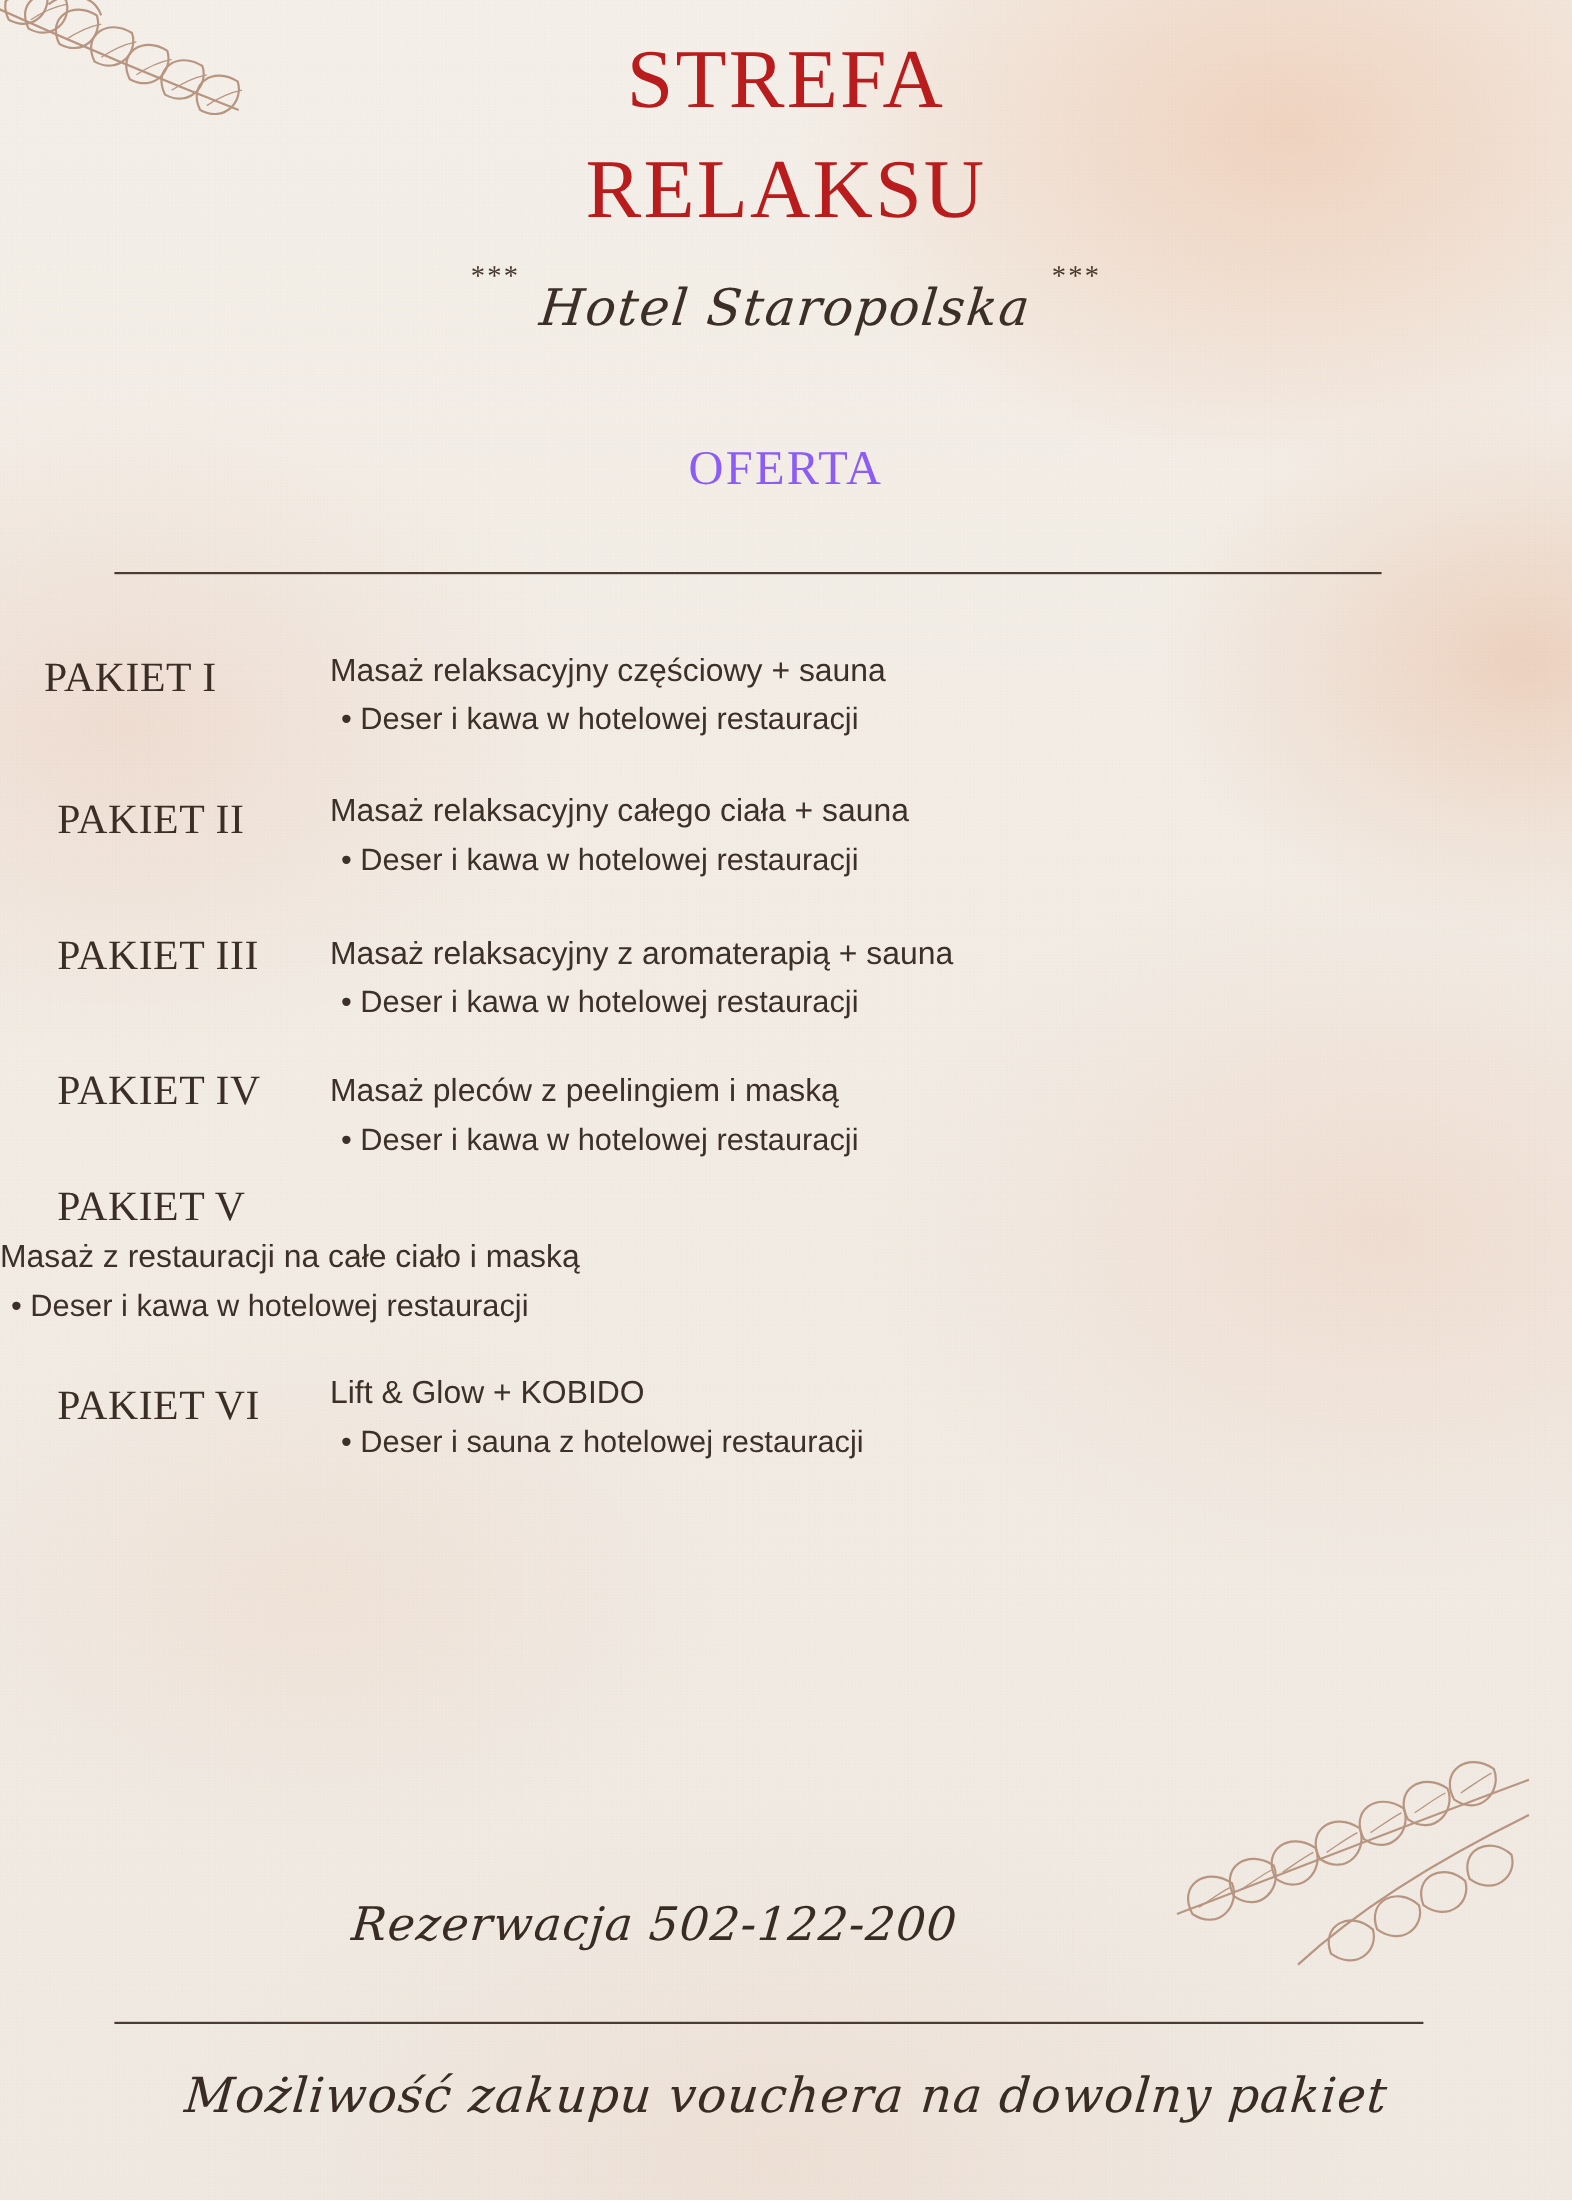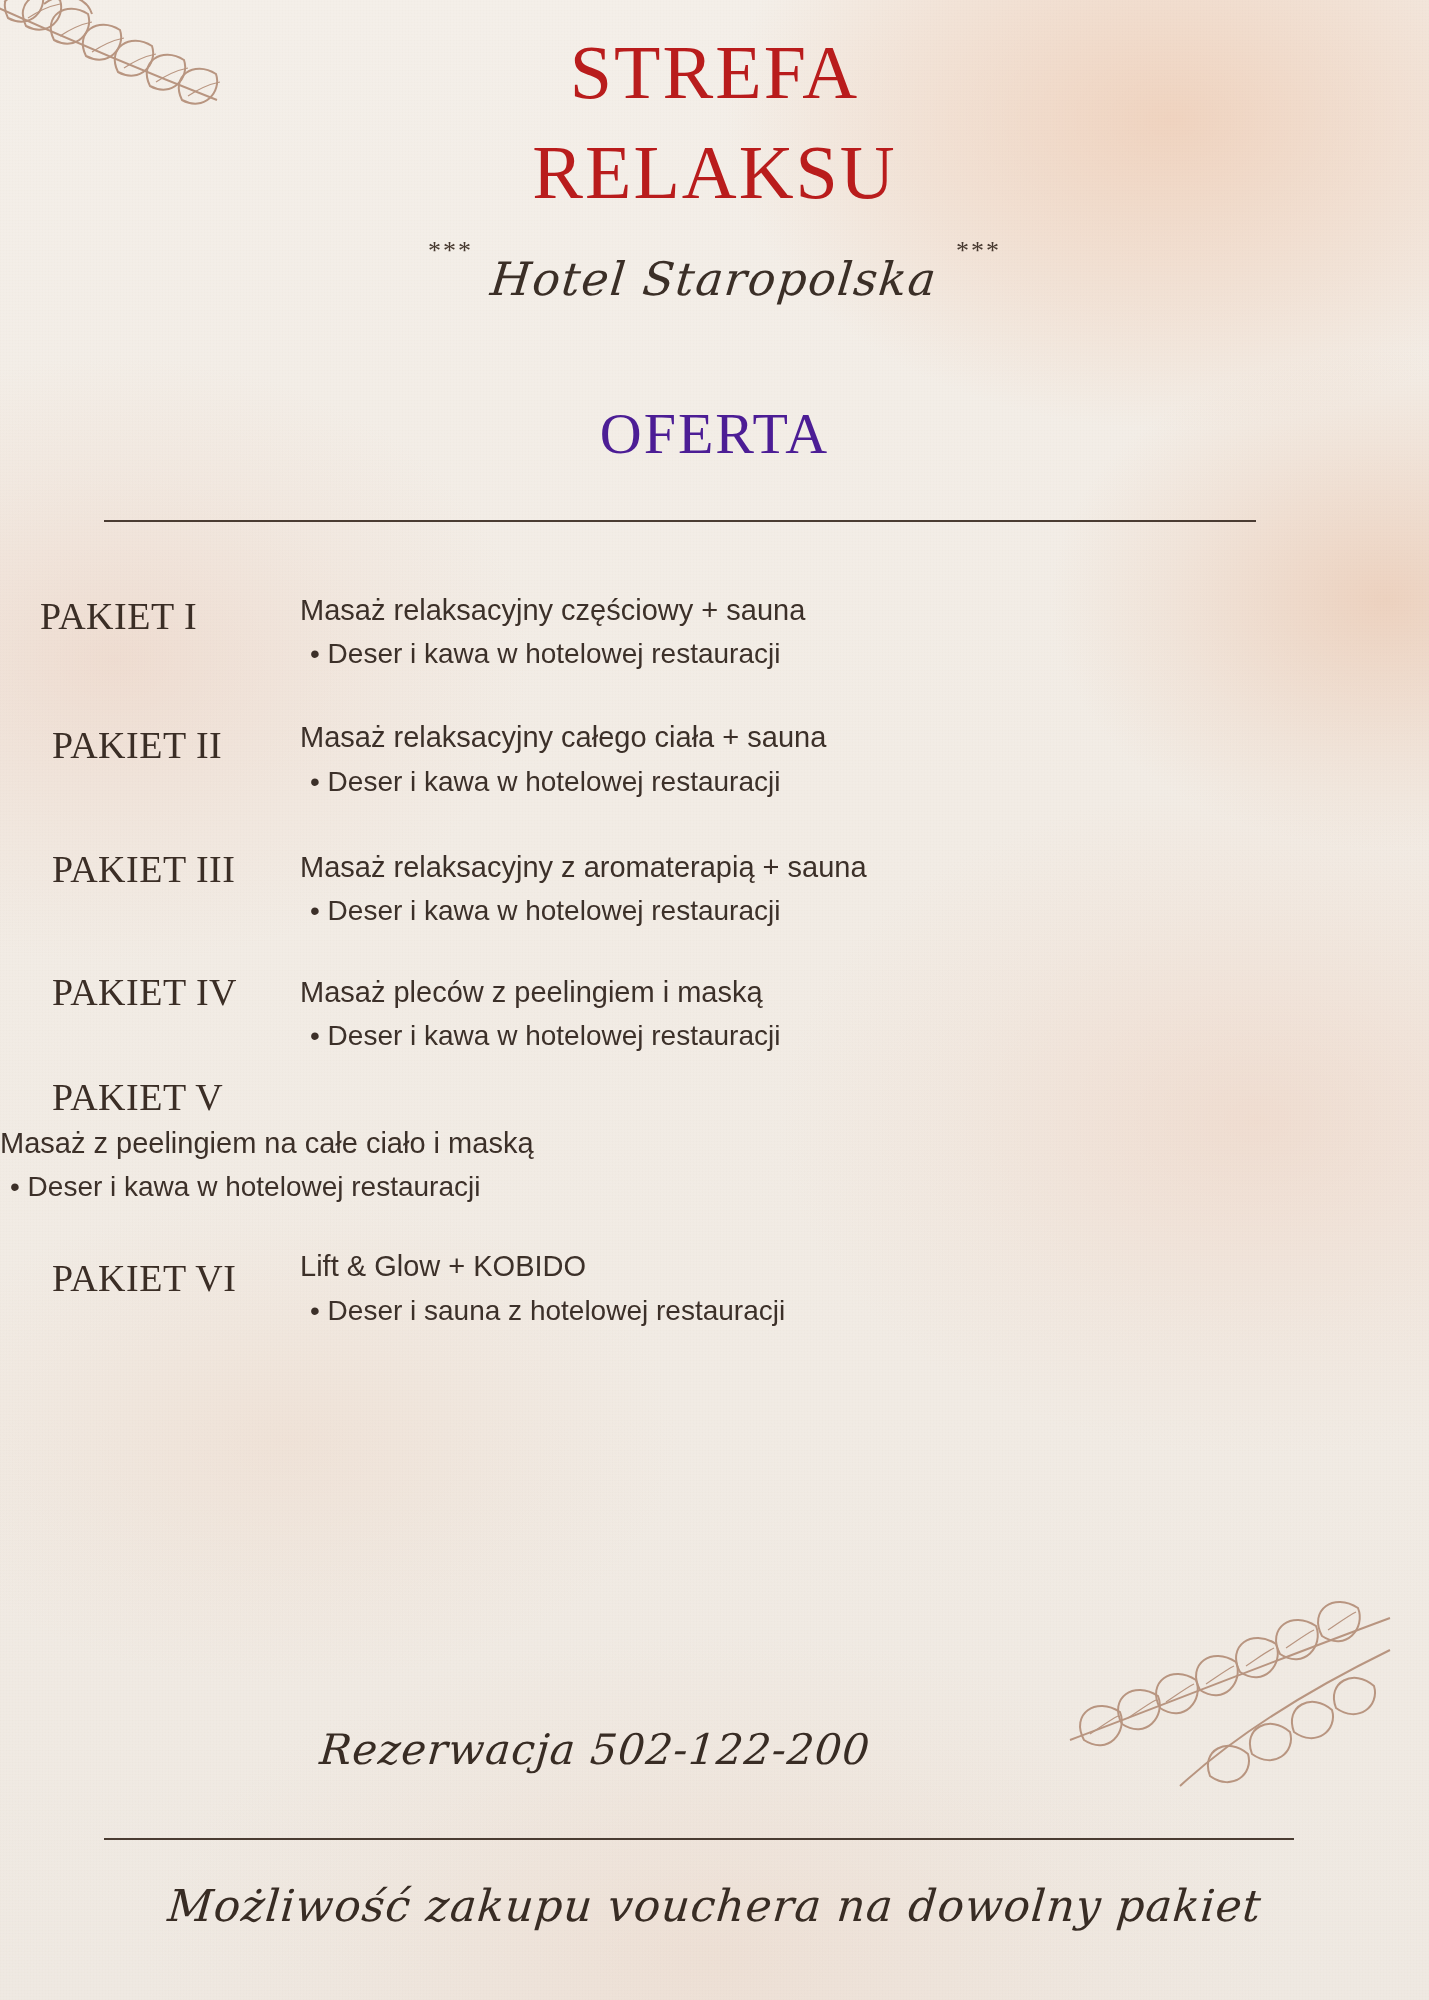--- a/index.html
+++ b/index.html
@@ -86,23 +86,23 @@
     transform: skewX(-6deg);
     display: inline-block;
   }
   .oferta {
     position: absolute;
     top: 400px;
     left: 0;
     width: 100%;
     text-align: center;
     font-family: "Liberation Serif", serif;
-    font-size: 58px;
+    font-size: 44px;
     letter-spacing: 2px;
-    color: #4c1d95;
+    color: #8b5cf6;
   }
   .rule-top {
     position: absolute;
     top: 520px;
     left: 104px;
     width: 1152px;
     height: 2px;
     background: #4a3c32;
   }
 
@@ -323,21 +323,21 @@
       <div class="pkg-name">PAKIET IV</div>
       <div class="pkg-body">
         <div class="pkg-main">Masaż pleców z peelingiem i maską</div>
         <div class="pkg-sub">• Deser i kawa w hotelowej restauracji</div>
       </div>
     </div>
 
     <div class="pkg p5">
       <div class="pkg-name">PAKIET V</div>
       <div class="pkg-body">
-        <div class="pkg-main">Masaż z peelingiem na całe ciało i maską</div>
+        <div class="pkg-main">Masaż z restauracji na całe ciało i maską</div>
         <div class="pkg-sub">• Deser i kawa w hotelowej restauracji</div>
       </div>
     </div>
 
     <div class="pkg p6">
       <div class="pkg-name">PAKIET VI</div>
       <div class="pkg-body">
         <div class="pkg-main">Lift &amp; Glow + KOBIDO</div>
         <div class="pkg-sub">• Deser i sauna z hotelowej restauracji</div>
       </div>

